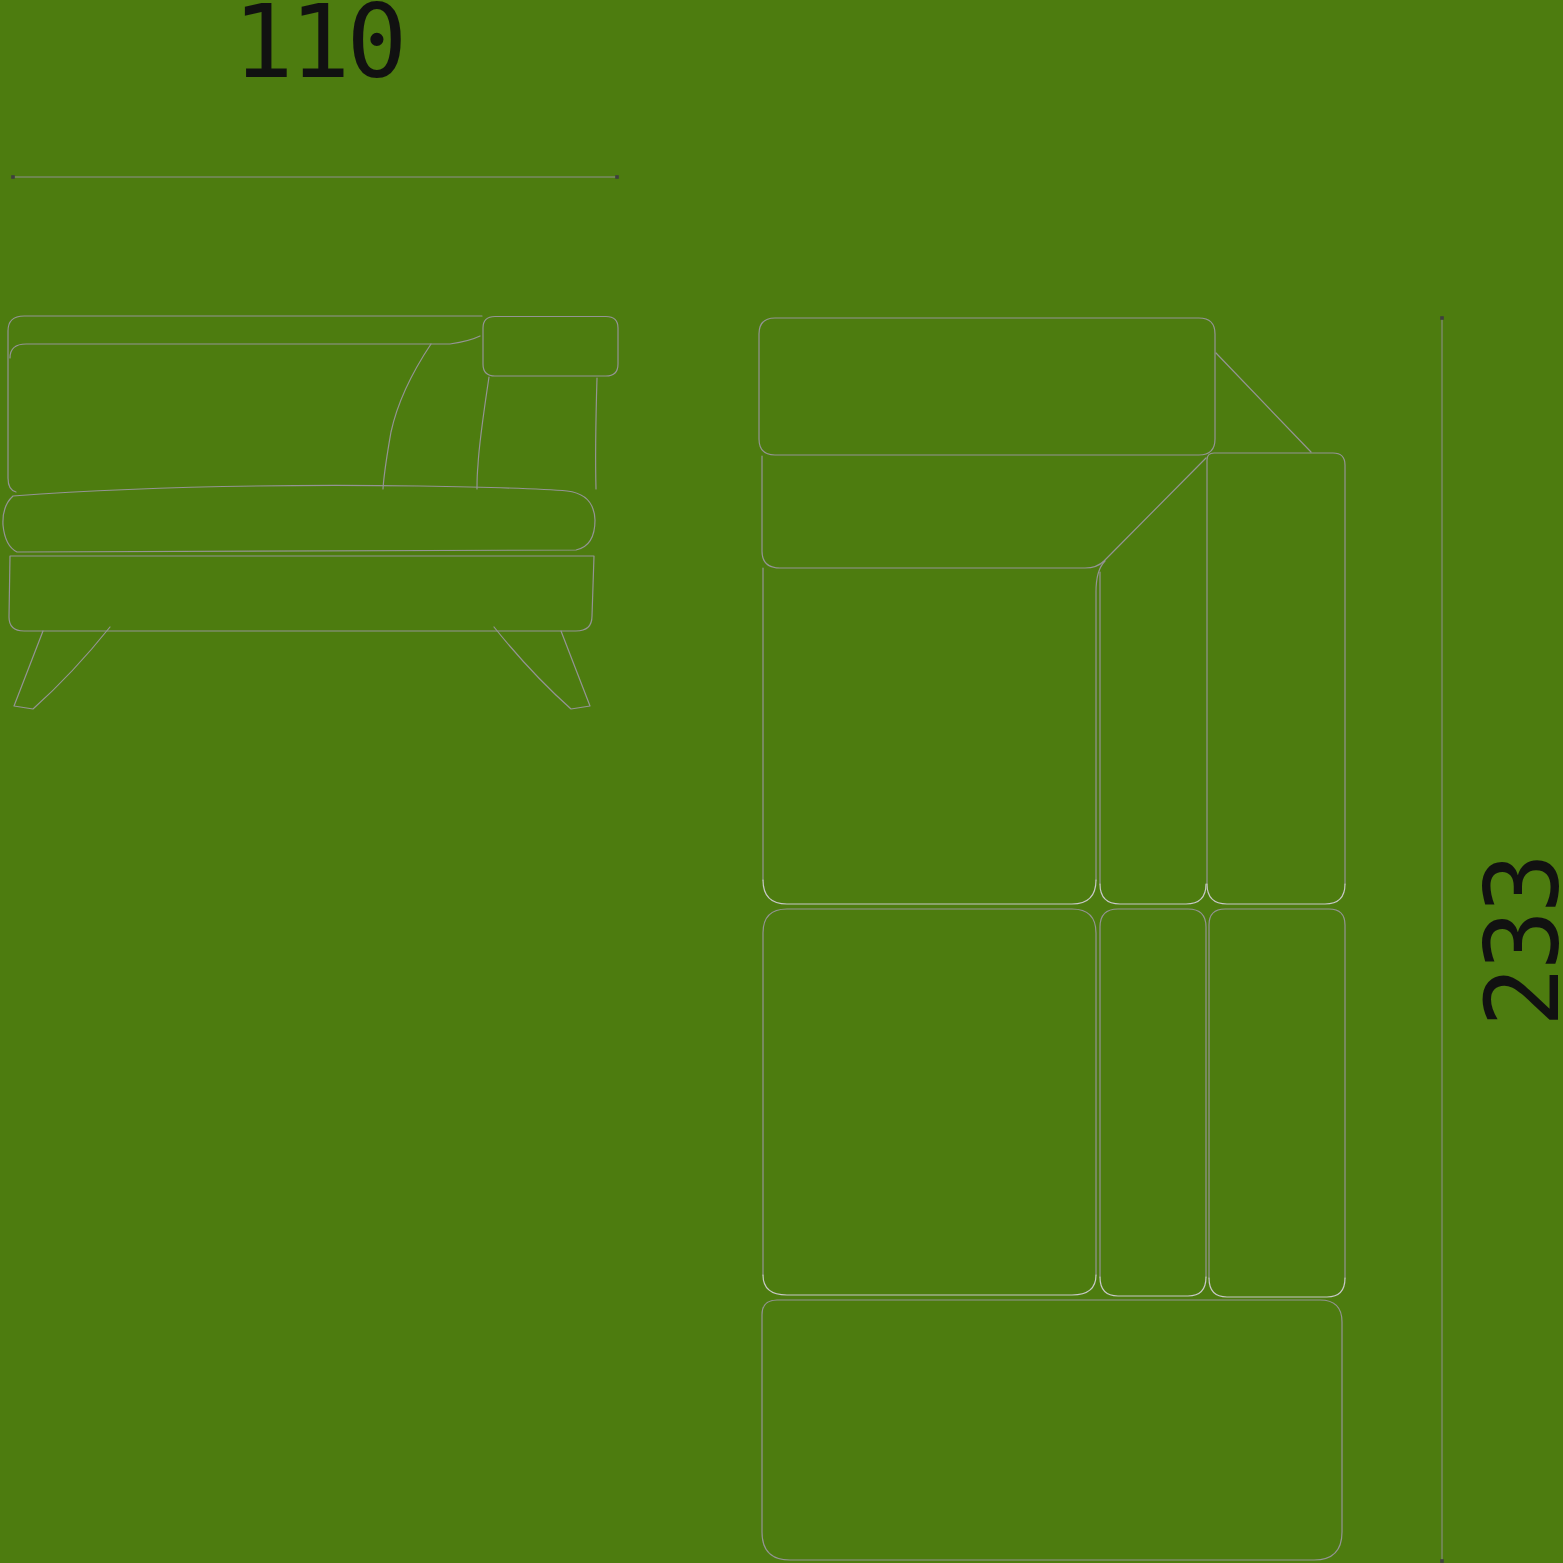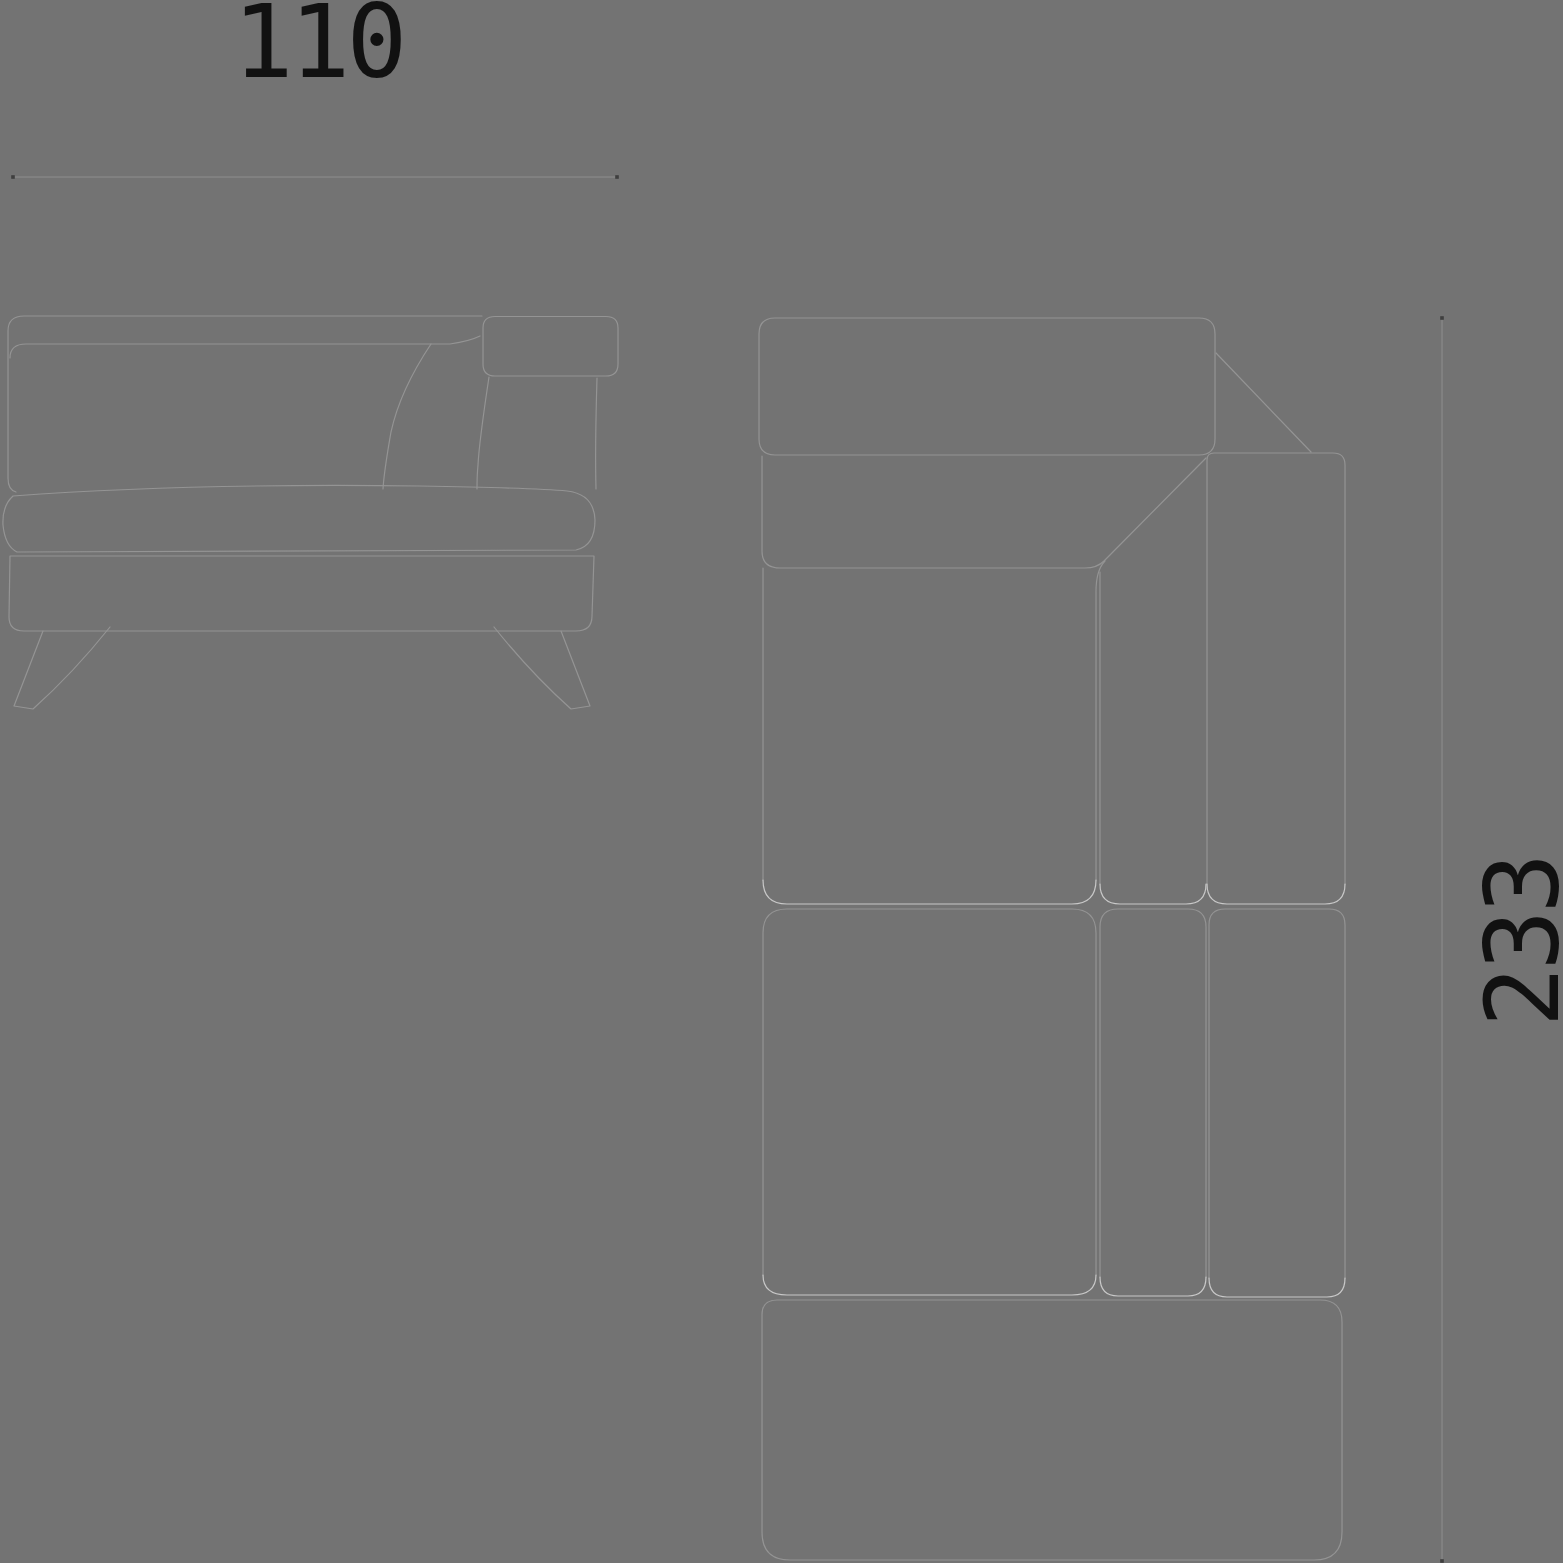--- a/index.html
+++ b/index.html
@@ -1,20 +1,20 @@
 <!DOCTYPE html>
 <html><head>
 <meta charset="utf-8">
 <style>
   html,body{margin:0;padding:0;background:#ffffff;}
   .canvas{
     position:relative;
     width:1563px;
     height:1563px;
-    background:#737373;
+    background:#4d7c0f;
     overflow:hidden;
     font-family:"DejaVu Sans Mono", monospace;
   }
   svg{display:block;}
   .ln{fill:none;stroke-width:1.2px;stroke-linecap:round;stroke-linejoin:round;}
   .lt{fill:none;stroke-width:1.2px;stroke-linecap:round;stroke-linejoin:round;}
   .dim{fill:none;stroke-width:1px;}
   .dim-label{
     font-family:"DejaVu Sans Mono", monospace;
     font-size:101px;

